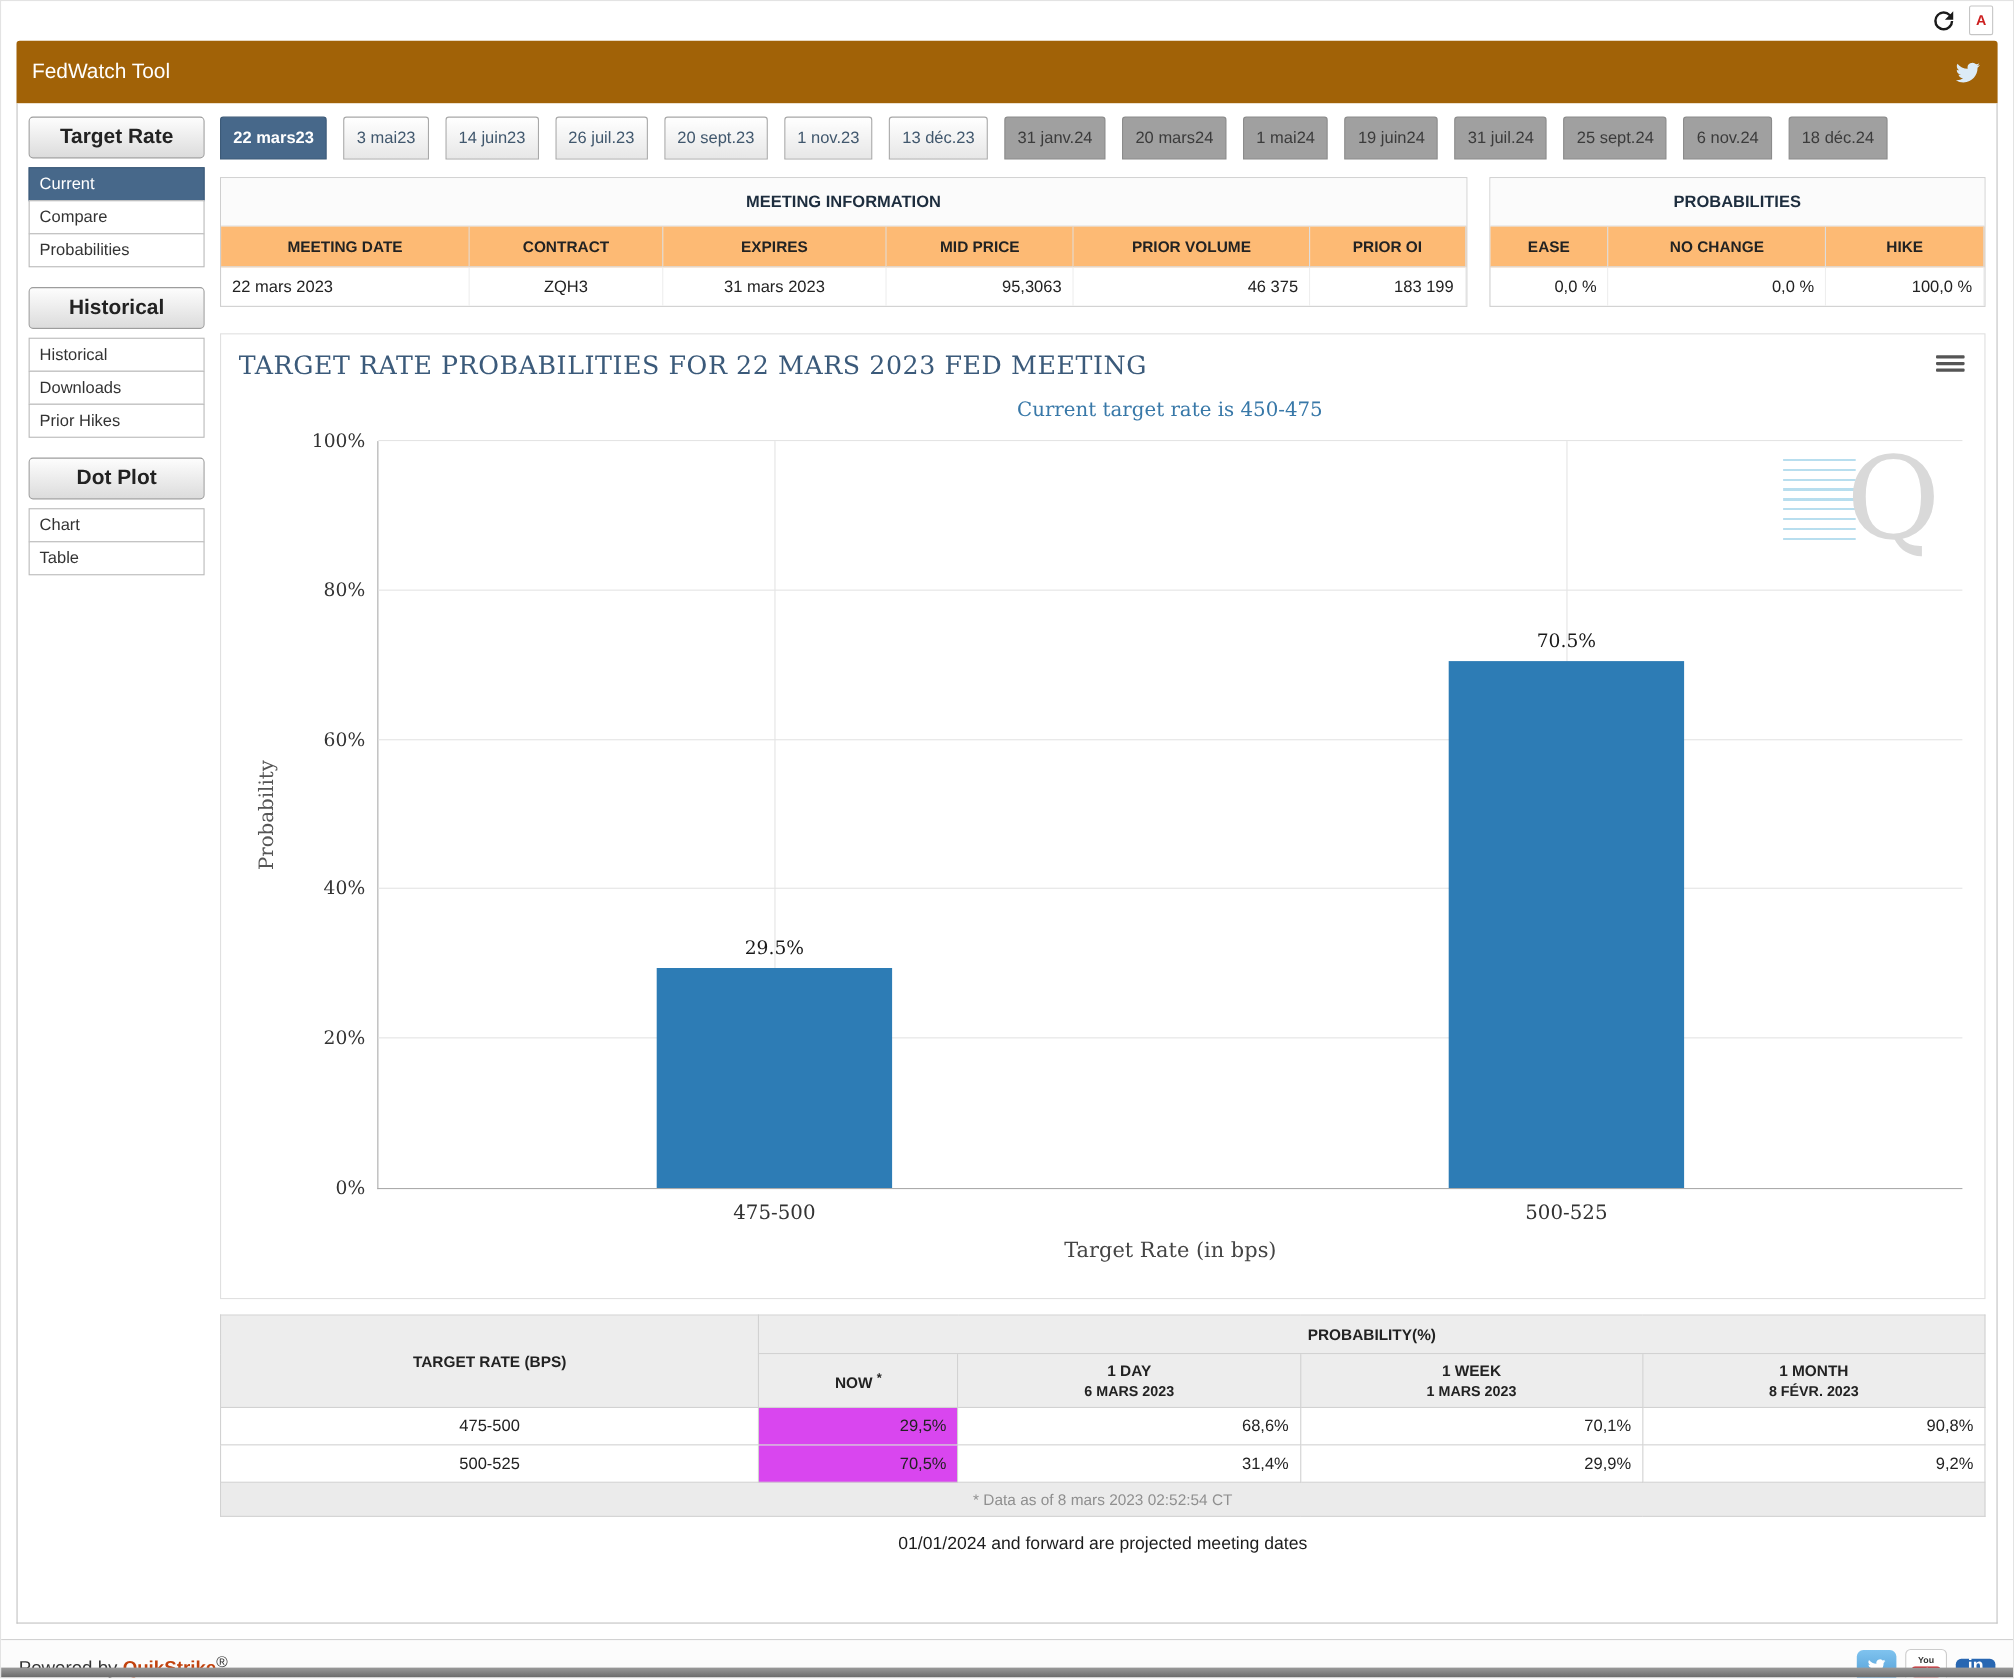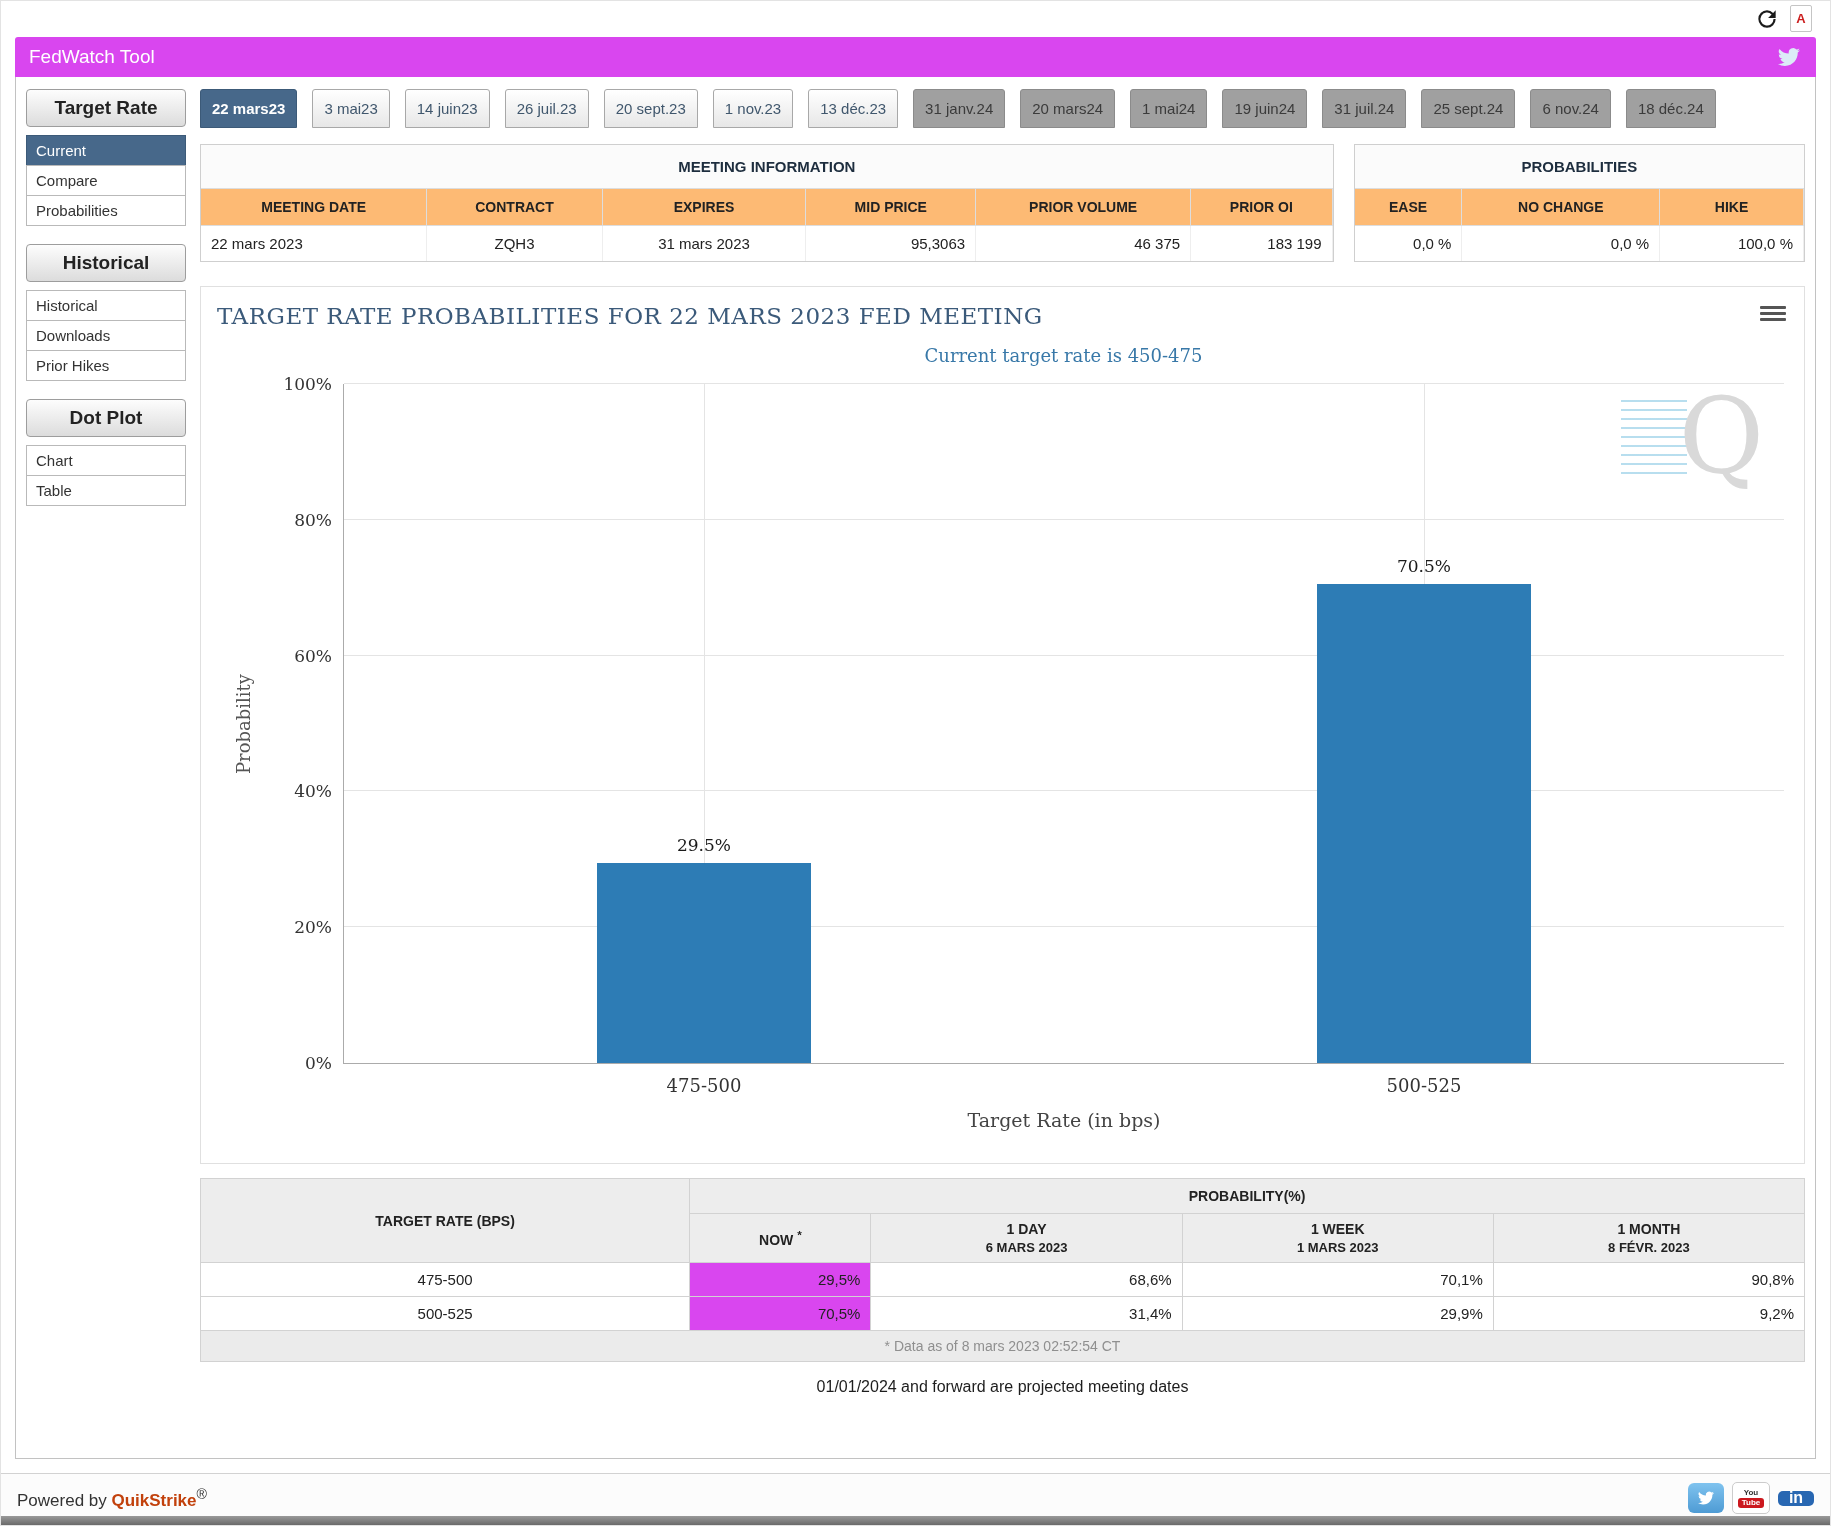--- a/index.html
+++ b/index.html
@@ -6,21 +6,21 @@
   .page{width:1831px;height:1526px;position:relative;background:#fff;border:1px solid #e3e3e3;
         box-sizing:border-box;overflow:hidden;font-family:"Liberation Sans",sans-serif;color:#222;}
   
   .top-strip{height:36px;position:relative;}
   .top-icons{position:absolute;right:18px;top:4px;display:flex;gap:10px;align-items:center;}
   .refresh-ic{width:26px;height:26px;cursor:pointer;}
   .pdf-ic{width:20px;height:25px;background:#fff;border:1px solid #c5c5c5;border-radius:2px;
           display:flex;align-items:center;justify-content:center;font-weight:bold;color:#cc1f1f;
           font-size:13px;cursor:pointer;}
   
-  .header-bar{margin:0 14px;height:40px;background:#d946ef;border-radius:3px 3px 0 0;
+  .header-bar{margin:0 14px;height:57px;background:#a16207;border-radius:3px 3px 0 0;
               display:flex;align-items:center;padding:0 14px;box-sizing:border-box;}
   .header-title{color:#fff;font-size:19px;}
   .header-spacer{flex:1;}
   .tw-header{width:26px;height:22px;cursor:pointer;}
   
   .content-frame{margin:0 14px;border:1px solid #c2c2c2;border-top:none;background:#fff;
                  height:1382px;box-sizing:border-box;padding:12px 10px;display:flex;gap:14px;}
   
   .sidebar{width:160px;flex:none;}
   .side-header{background:linear-gradient(#fdfdfd,#dcdcdc);border:1px solid #9d9d9d;border-radius:4px;

